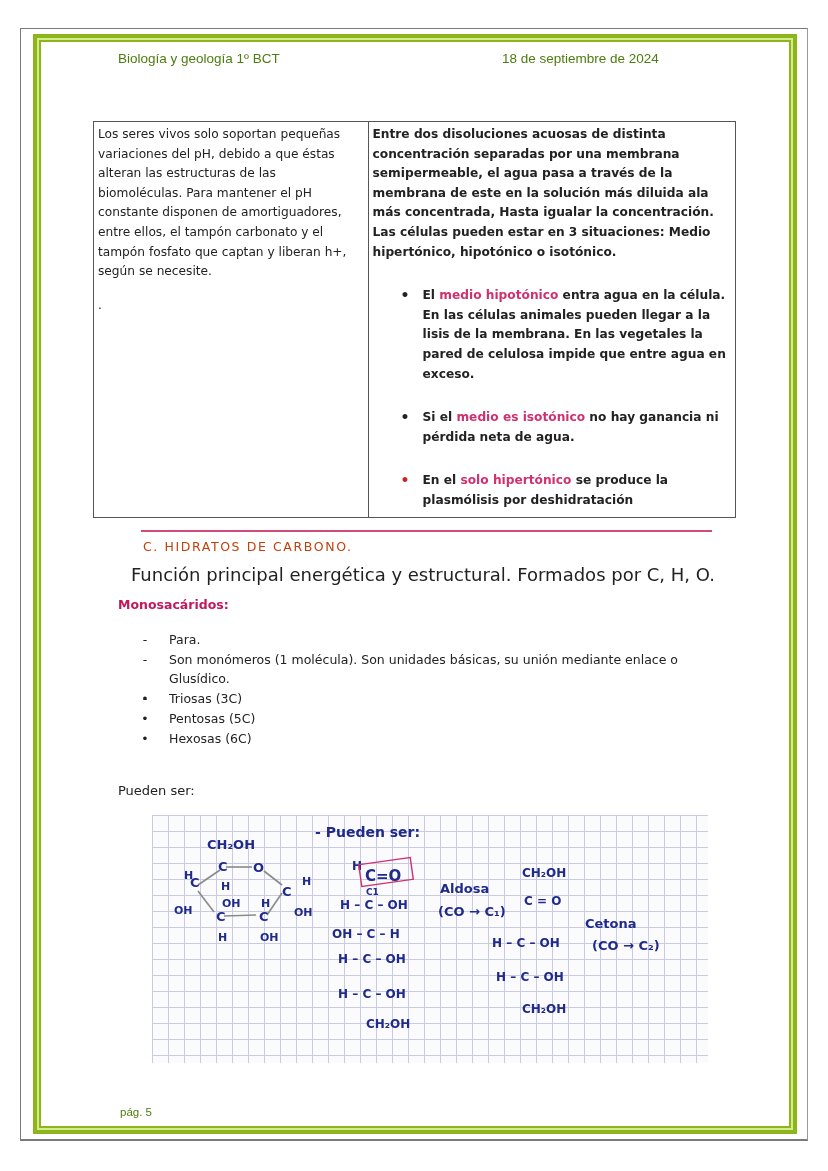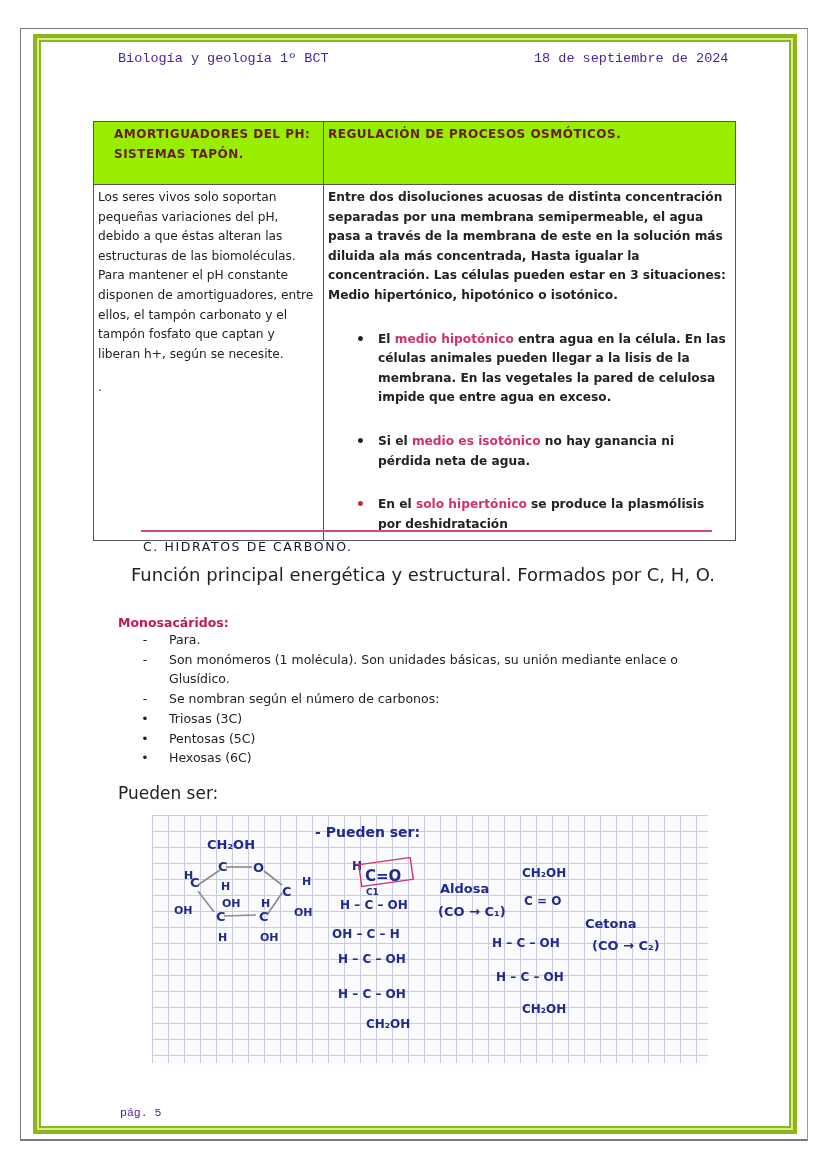--- a/index.html
+++ b/index.html
@@ -1,66 +1,62 @@
 <!DOCTYPE html>
 <html><head>
 <meta charset="utf-8">
 <style>
   html, body { margin: 0; padding: 0; background: #ffffff; }
   body { width: 828px; height: 1171px; position: relative; overflow: hidden; font-family: "DejaVu Sans", sans-serif; color: #222; }
   .outer-frame { position: absolute; left: 20px; top: 28px; width: 786px; height: 1110px; border: 1px solid #7a7a7a; border-bottom-width: 2px; border-right-color: #9a9a9a; }
   .green-frame { position: absolute; left: 33px; top: 34px; width: 756px; height: 1092px; border: 4px solid #8db51e; box-shadow: inset 0 0 0 2px #d6ec8a, inset 0 0 0 4px #8db51e; }
-  .header-left, .header-right, .footer { position: absolute; font-family: Liberation Mono, monospace; color: #4c1d95; font-size: 13.5px; }
+  .header-left, .header-right, .footer { position: absolute; font-family: Liberation Sans, sans-serif; color: #4d7c0f; font-size: 13.5px; }
   .header-left { left: 118px; top: 51px; }
-  .header-right { left: 534px; top: 51px; }
+  .header-right { left: 502px; top: 51px; }
   .footer { left: 120px; top: 1106px; font-size: 11.5px; }
 
   table.info { position: absolute; left: 93px; top: 121px; width: 643px; border-collapse: collapse; font-size: 12.2px; line-height: 19.6px; }
   table.info td { border: 1px solid #555; vertical-align: top; padding: 0; }
   table.info td.h { background: #99ee00; color: #6a1a1a; font-weight: bold; letter-spacing: 0.5px; font-size: 12px; line-height: 19.5px; height: 59px; }
   .h1 { padding: 3px 6px 0 20px !important; width: 203px; }
   .h2 { padding: 3px 6px 0 4px !important; }
   .c1 { padding: 3px 4px 6px 4px !important; height: 301px; }
   .c2 { padding: 3px 4px 6px 4px !important; font-weight: bold; }
   .pink { color: #d0306f; }
   ul.bul { margin: 12px 0 0 0; padding: 0 0 0 50px; list-style: none; }
   ul.bul li { position: relative; margin-top: 24px; }
   ul.bul li::before { content: "•"; position: absolute; left: -22px; top: 0; color: #222; font-size: 14px; }
   ul.bul li.redb::before { color: #c62828; }
 
   .section-line { position: absolute; left: 141px; top: 530px; width: 571px; height: 0; border-top: 2px solid #d14b7a; }
-  .section-title { position: absolute; left: 143px; top: 539px; color: #0f172a; font-size: 12.5px; letter-spacing: 1.6px; }
+  .section-title { position: absolute; left: 143px; top: 539px; color: #c2410c; font-size: 12.5px; letter-spacing: 1.6px; }
   .intro { position: absolute; left: 131px; top: 564px; font-size: 18px; text-align: right; }
-  .mono-title { position: absolute; left: 118px; top: 597px; color: #c2185b; font-size: 12.5px; font-weight: bold; margin-top: 18px; }
+  .mono-title { position: absolute; left: 118px; top: 597px; color: #c2185b; font-size: 12.5px; font-weight: bold; }
   .list { position: absolute; left: 140px; top: 630px; width: 580px; font-size: 12.5px; line-height: 19.7px; }
   .list .row { position: relative; padding-left: 29px; }
   .list .mk { position: absolute; left: 0; top: 0; width: 10px; text-align: center; }
-  .pueden { position: absolute; left: 118px; top: 783px; font-size: 17px; }
+  .pueden { position: absolute; left: 118px; top: 783px; font-size: 13px; }
 
   .sketch { position: absolute; left: 152px; top: 815px; width: 556px; height: 248px; background-color: #fbfbfd;
     background-image: linear-gradient(#c9cbe0 1px, transparent 1px), linear-gradient(90deg, #c9cbe0 1px, transparent 1px);
     background-size: 16px 16px; font-weight: bold; }
   .sketch svg { position: absolute; left: 0; top: 0; }
   .hw { font-family: "DejaVu Sans", sans-serif; fill: #1f2a8a; }
 </style>
 </head>
 <body>
 
 <div class="outer-frame"></div>
 <div class="green-frame"></div>
 
 <div class="header-left">Biología y geología 1º BCT</div>
 <div class="header-right">18 de septiembre de 2024</div>
 
 <table class="info">
   <tbody>
-      <tr>
-    <td class="h h1">AMORTIGUADORES DEL PH: SISTEMAS TAPÓN.</td>
-    <td class="h h2">REGULACIÓN DE PROCESOS OSMÓTICOS.</td>
-  </tr>
   <tr>
     <td class="c1">
       <div>Los seres vivos solo soportan pequeñas variaciones del pH, debido a que éstas alteran las estructuras de las biomoléculas. Para mantener el pH constante disponen de amortiguadores, entre ellos, el tampón carbonato y el tampón fosfato que captan y liberan h+, según se necesite.</div>
       <div style="margin-top:14px">.</div>
     </td>
     <td class="c2">
       <div>Entre dos disoluciones acuosas de distinta concentración separadas por una membrana semipermeable, el agua pasa a través de la membrana de este en la solución más diluida ala más concentrada, Hasta igualar la concentración. Las células pueden estar en 3 situaciones: Medio hipertónico, hipotónico o isotónico.</div>
       <ul class="bul">
         <li><span>El </span><span class="pink">medio hipotónico</span><span> entra agua en la célula. En las células animales pueden llegar a la lisis de la membrana. En las vegetales la pared de celulosa impide que entre agua en exceso.</span></li>
         <li><span>Si el </span><span class="pink">medio es isotónico</span><span> no hay ganancia ni pérdida neta de agua.</span></li>
@@ -72,21 +68,21 @@
   </table>
 
 <div class="section-line"></div>
 <div class="section-title">C.  HIDRATOS DE CARBONO.</div>
 <div class="intro">Función principal energética y estructural. Formados por C, H, O.</div>
 <div class="mono-title">Monosacáridos:</div>
 
 <div class="list">
   <div class="row"><span class="mk">-</span><span>Para.</span></div>
   <div class="row"><span class="mk">-</span><span>Son monómeros (1 molécula). Son unidades básicas, su unión mediante enlace o Glusídico.</span></div>
-  <div class="row"><span class="mk">-</span><span>Se nombran según el número de carbonos:</span></div>
+  <div class="row"><span class="mk">-</span></div>
   <div class="row"><span class="mk">•</span><span>Triosas (3C)</span></div>
   <div class="row"><span class="mk">•</span><span>Pentosas (5C)</span></div>
   <div class="row"><span class="mk">•</span><span>Hexosas (6C)</span></div>
 </div>
 
 <div class="pueden">Pueden ser:</div>
 
 <div class="sketch">
   <svg width="556" height="248">
 

